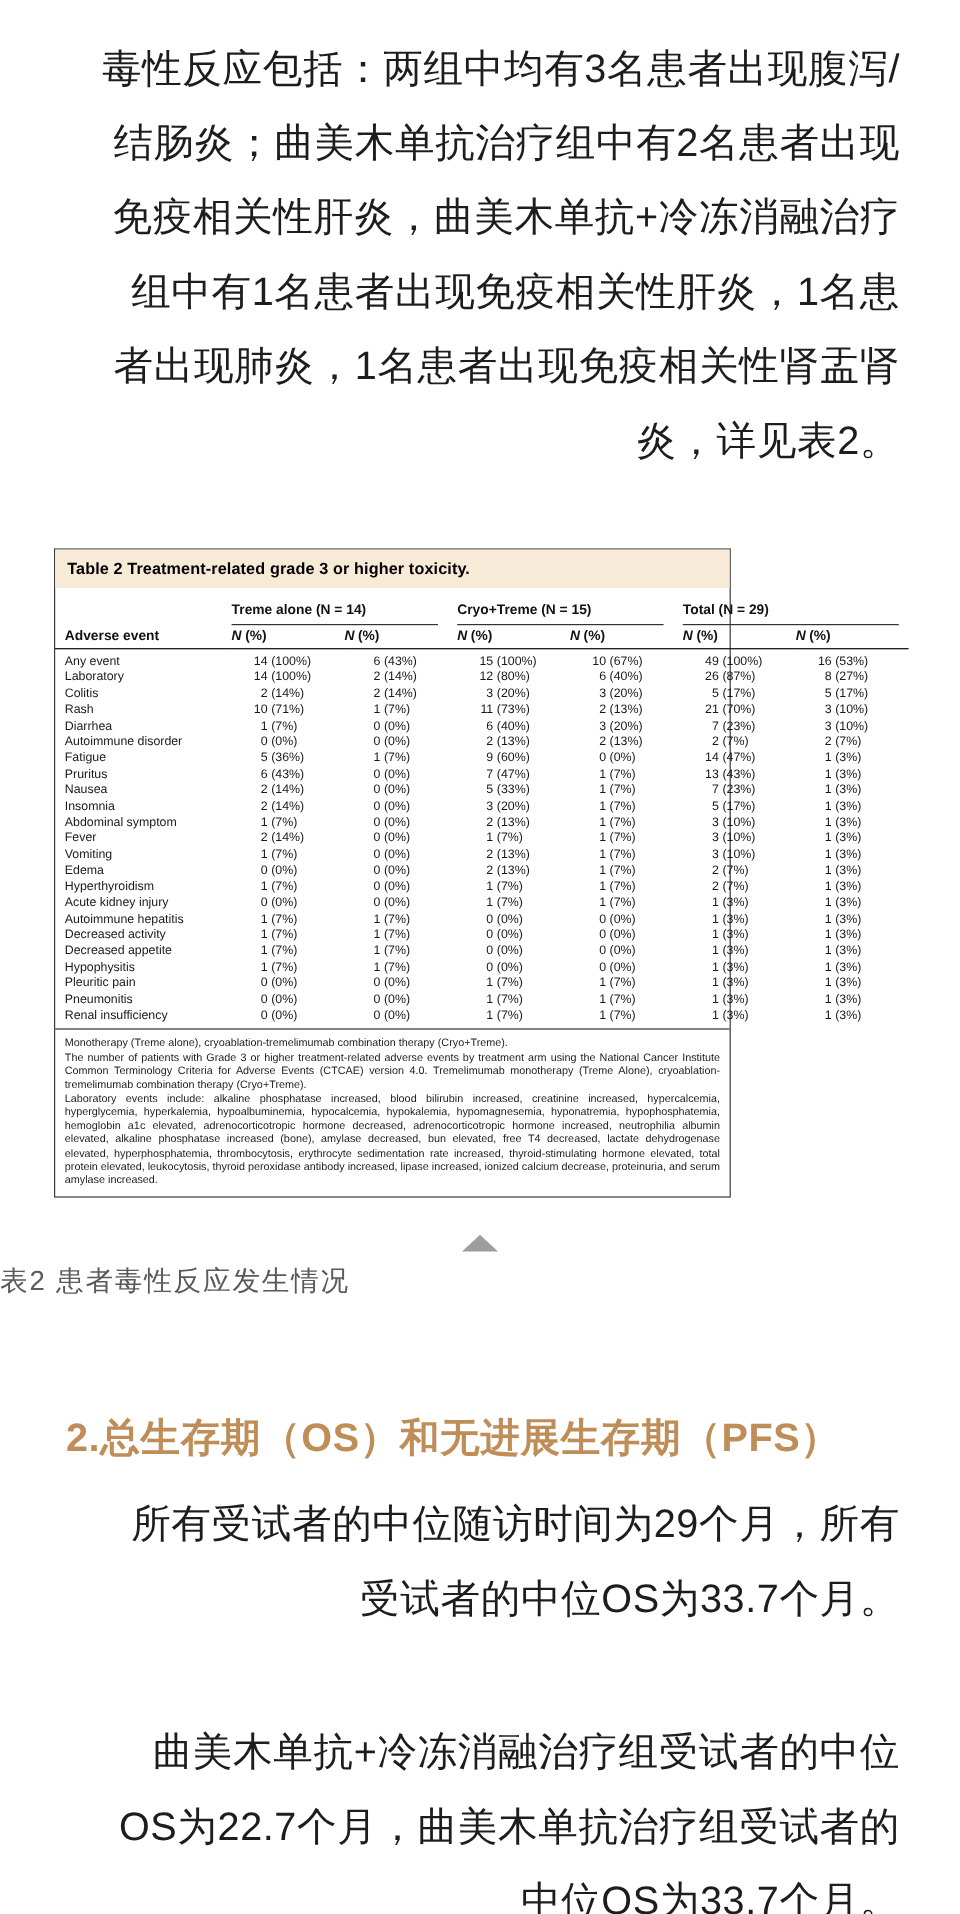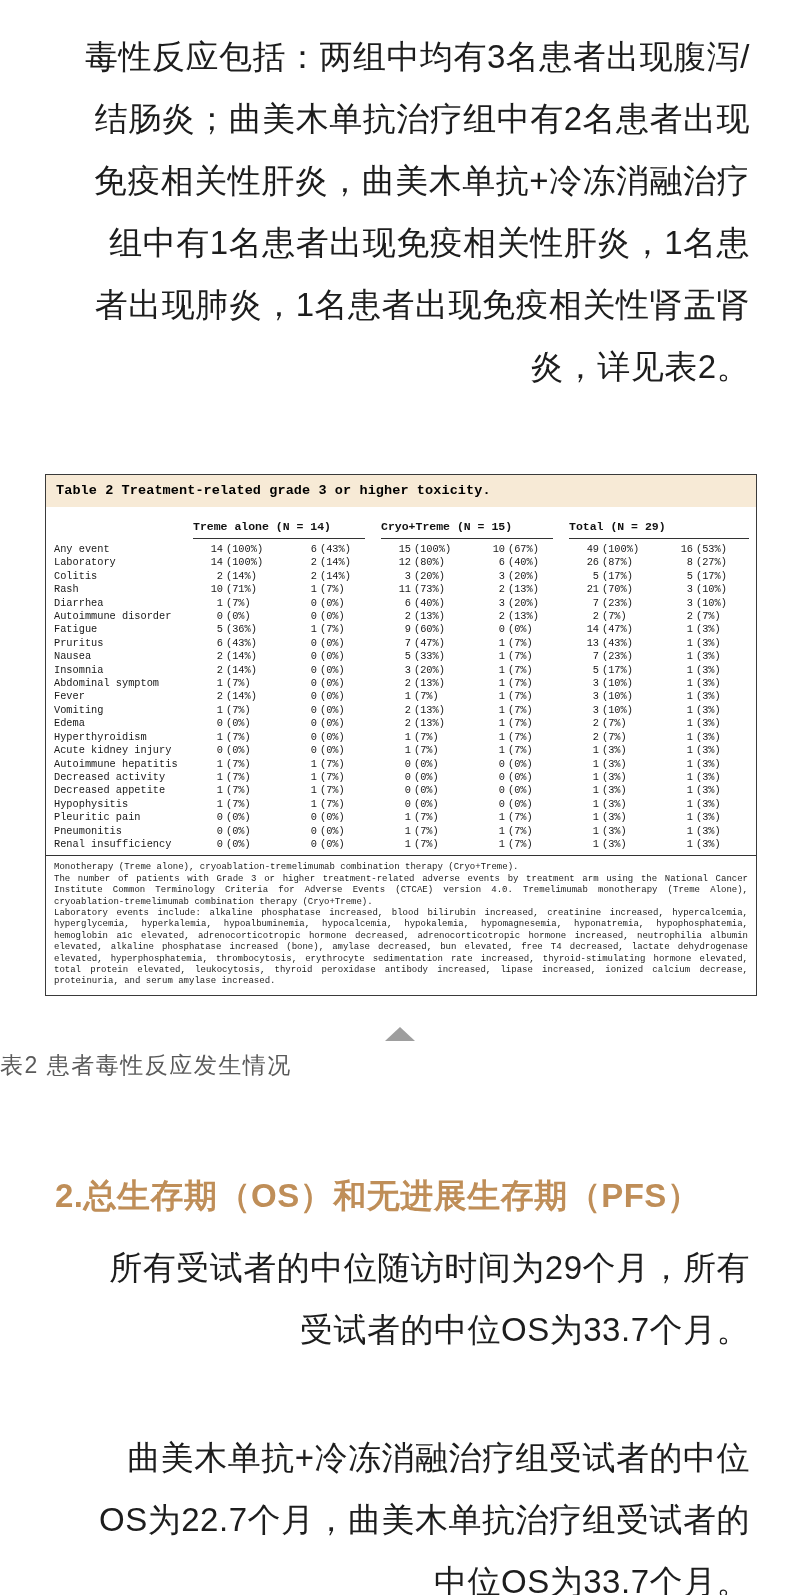--- a/index.html
+++ b/index.html
@@ -29,25 +29,25 @@
     margin: 92px 50px 16px 55px;
     font-size: 33px;
     line-height: 46px;
     font-weight: bold;
     color: #bf8e58;
     letter-spacing: 0.5px;
   }
 
   
   .tablebox {
-    width: 712px;
-    margin: 76px 0 0 45px;
+    width: 564px;
+    margin: 59px 0 0 45px;
     border: 1.6px solid #3a3a3a;
     background: #ffffff;
-    font-family: Liberation Mono, monospace;
+    font-family: Liberation Sans, sans-serif;
     color: #111;
   }
   .table-title {
     background: #f7ead6;
     font-size: 13.5px;
     font-weight: bold;
     padding: 8px 10px 9px 10px;
     color: #000;
     letter-spacing: 0.1px;
   }
@@ -165,20 +165,29 @@
         <th colspan="2">
           <div class="gl">Treme alone (N = 14)</div>
         </th>
         <th colspan="2">
           <div class="gl">Cryo+Treme (N = 15)</div>
         </th>
         <th colspan="2">
           <div class="gl">Total (N = 29)</div>
         </th>
       </tr>
+      <tr class="unit-row">
+        <th class="evh">Adverse event</th>
+        <th><i>N</i><span class="pctlbl">(%)</span></th>
+        <th><i>N</i><span class="pctlbl">(%)</span></th>
+        <th><i>N</i><span class="pctlbl">(%)</span></th>
+        <th><i>N</i><span class="pctlbl">(%)</span></th>
+        <th><i>N</i><span class="pctlbl">(%)</span></th>
+        <th><i>N</i><span class="pctlbl">(%)</span></th>
+      </tr>
     </thead>
     <tbody>
         <tr>
           <td class="event">Any event</td>
           <td class="val"><span class="num">14</span><span class="pct">(100%)</span></td>
           <td class="val"><span class="num">6</span><span class="pct">(43%)</span></td>
           <td class="val"><span class="num">15</span><span class="pct">(100%)</span></td>
           <td class="val"><span class="num">10</span><span class="pct">(67%)</span></td>
           <td class="val"><span class="num">49</span><span class="pct">(100%)</span></td>
           <td class="val"><span class="num">16</span><span class="pct">(53%)</span></td>

